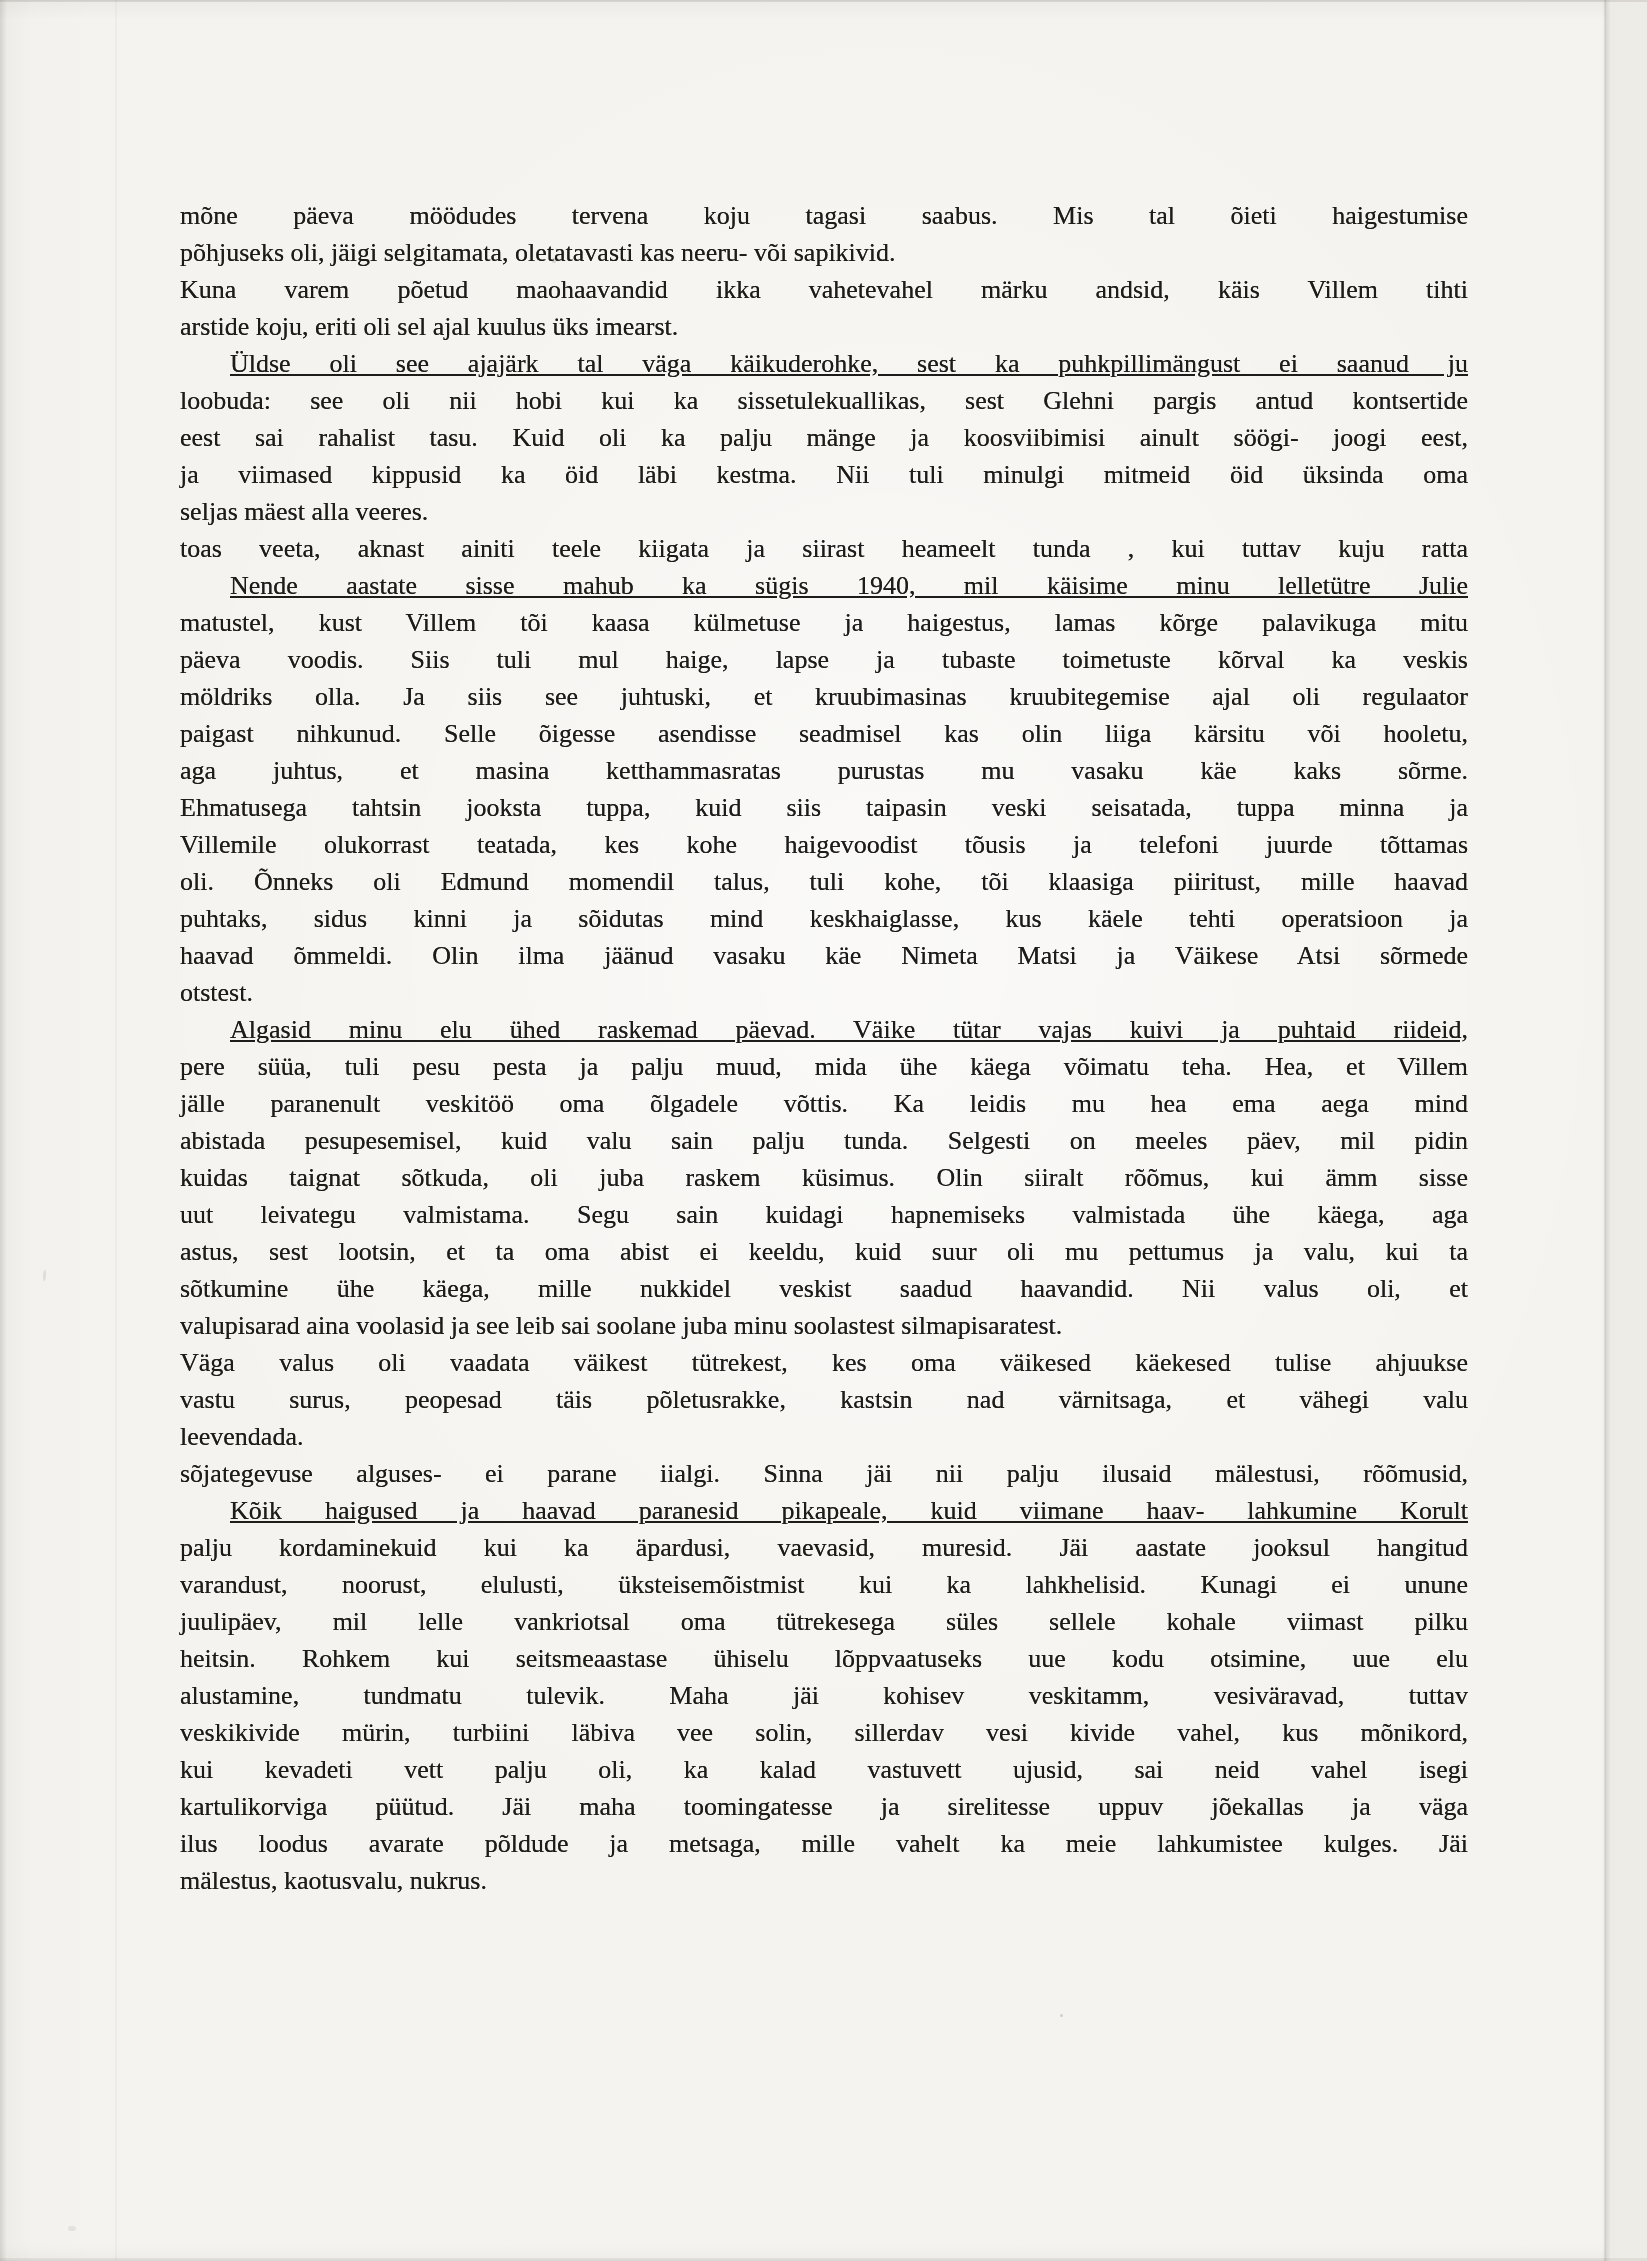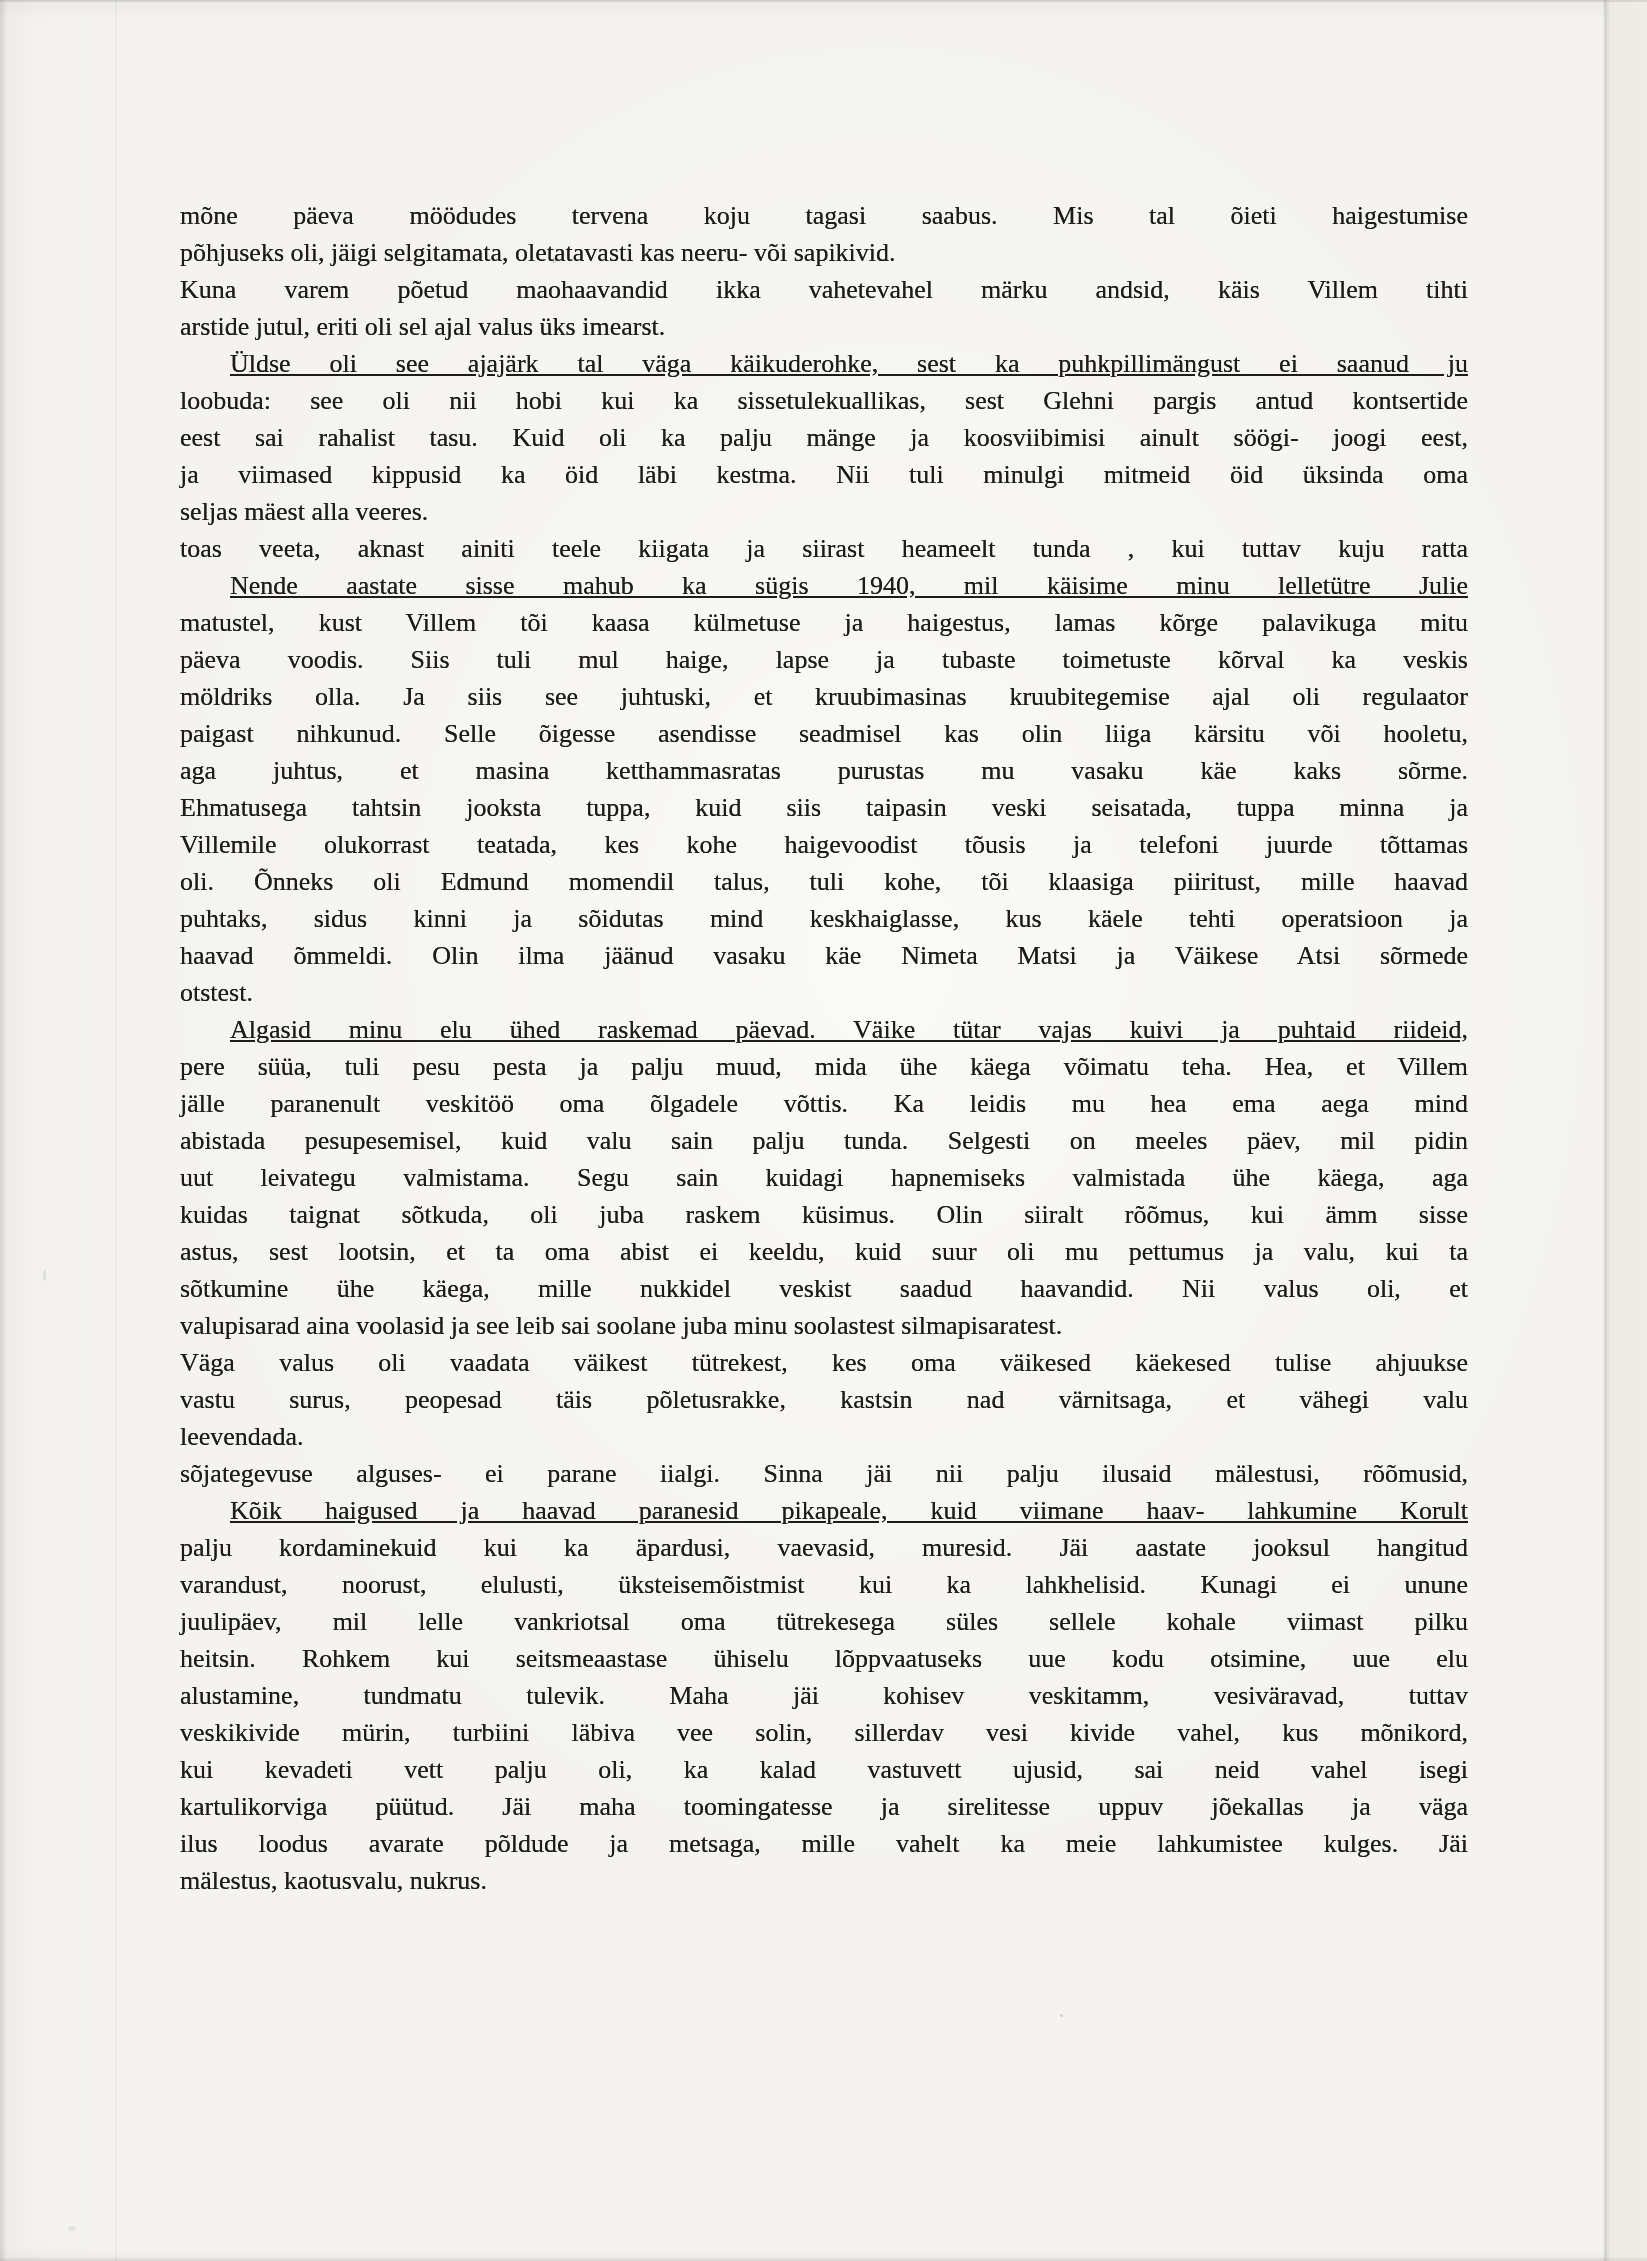--- a/index.html
+++ b/index.html
@@ -110,21 +110,21 @@
   <div class="crease"></div>
   <div class="speck s1"></div>
   <div class="speck s2"></div>
   <div class="speck s3"></div>
   <div class="speck s4"></div>
 
   <div class="text-block" id="text-block">
       <div class="line">mõne päeva möödudes tervena koju tagasi saabus. Mis tal õieti haigestumise</div>
       <div class="line para-end">põhjuseks oli, jäigi selgitamata, oletatavasti kas neeru- või sapikivid.</div>
       <div class="line">Kuna varem põetud maohaavandid ikka vahetevahel märku andsid, käis Villem tihti</div>
-      <div class="line para-end">arstide jutul, eriti oli sel ajal valus üks imearst.</div>
+      <div class="line para-end">arstide koju, eriti oli sel ajal kuulus üks imearst.</div>
       <div class="line indented">Üldse oli see ajajärk tal väga käikuderohke, sest ka puhkpillimängust ei saanud ju</div>
       <div class="line">loobuda: see oli nii hobi kui ka sissetulekuallikas, sest Glehni pargis antud kontsertide</div>
       <div class="line">eest sai rahalist tasu. Kuid oli ka palju mänge ja koosviibimisi ainult söögi- joogi eest,</div>
       <div class="line">ja viimased kippusid ka öid läbi kestma. Nii tuli minulgi mitmeid öid üksinda oma</div>
       <div class="line para-end">seljas mäest alla veeres.</div>
       <div class="line">toas veeta, aknast ainiti teele kiigata ja siirast heameelt tunda , kui tuttav kuju ratta</div>
       <div class="line indented">Nende aastate sisse mahub ka sügis 1940, mil käisime minu lelletütre Julie</div>
       <div class="line">matustel, kust Villem tõi kaasa külmetuse ja haigestus, lamas kõrge palavikuga mitu</div>
       <div class="line">päeva voodis. Siis tuli mul haige, lapse ja tubaste toimetuste kõrval ka veskis</div>
       <div class="line">möldriks olla. Ja siis see juhtuski, et kruubimasinas kruubitegemise ajal oli regulaator</div>
@@ -133,22 +133,22 @@
       <div class="line">Ehmatusega tahtsin jooksta tuppa, kuid siis taipasin veski seisatada, tuppa minna ja</div>
       <div class="line">Villemile olukorrast teatada, kes kohe haigevoodist tõusis ja telefoni juurde tõttamas</div>
       <div class="line">oli. Õnneks oli Edmund momendil talus, tuli kohe, tõi klaasiga piiritust, mille haavad</div>
       <div class="line">puhtaks, sidus kinni ja sõidutas mind keskhaiglasse, kus käele tehti operatsioon ja</div>
       <div class="line">haavad õmmeldi. Olin ilma jäänud vasaku käe Nimeta Matsi ja Väikese Atsi sõrmede</div>
       <div class="line para-end">otstest.</div>
       <div class="line indented">Algasid minu elu ühed raskemad päevad. Väike tütar vajas kuivi ja puhtaid riideid,</div>
       <div class="line">pere süüa, tuli pesu pesta ja palju muud, mida ühe käega võimatu teha. Hea, et Villem</div>
       <div class="line">jälle paranenult veskitöö oma õlgadele võttis. Ka leidis mu hea ema aega mind</div>
       <div class="line">abistada pesupesemisel, kuid valu sain palju tunda. Selgesti on meeles päev, mil pidin</div>
+      <div class="line">kuidas taignat sõtkuda, oli juba raskem küsimus. Olin siiralt rõõmus, kui ämm sisse</div>
       <div class="line">uut leivategu valmistama. Segu sain kuidagi hapnemiseks valmistada ühe käega, aga</div>
-      <div class="line">kuidas taignat sõtkuda, oli juba raskem küsimus. Olin siiralt rõõmus, kui ämm sisse</div>
       <div class="line">astus, sest lootsin, et ta oma abist ei keeldu, kuid suur oli mu pettumus ja valu, kui ta</div>
       <div class="line">sõtkumine ühe käega, mille nukkidel veskist saadud haavandid. Nii valus oli, et</div>
       <div class="line para-end">valupisarad aina voolasid ja see leib sai soolane juba minu soolastest silmapisaratest.</div>
       <div class="line">Väga valus oli vaadata väikest tütrekest, kes oma väikesed käekesed tulise ahjuukse</div>
       <div class="line">vastu surus, peopesad täis põletusrakke, kastsin nad värnitsaga, et vähegi valu</div>
       <div class="line para-end">leevendada.</div>
       <div class="line">sõjategevuse alguses- ei parane iialgi. Sinna jäi nii palju ilusaid mälestusi, rõõmusid,</div>
       <div class="line indented">Kõik haigused ja haavad paranesid pikapeale, kuid viimane haav- lahkumine Korult</div>
       <div class="line">palju kordaminekuid kui ka äpardusi, vaevasid, muresid. Jäi aastate jooksul hangitud</div>
       <div class="line">varandust, noorust, elulusti, üksteisemõistmist kui ka lahkhelisid. Kunagi ei unune</div>

